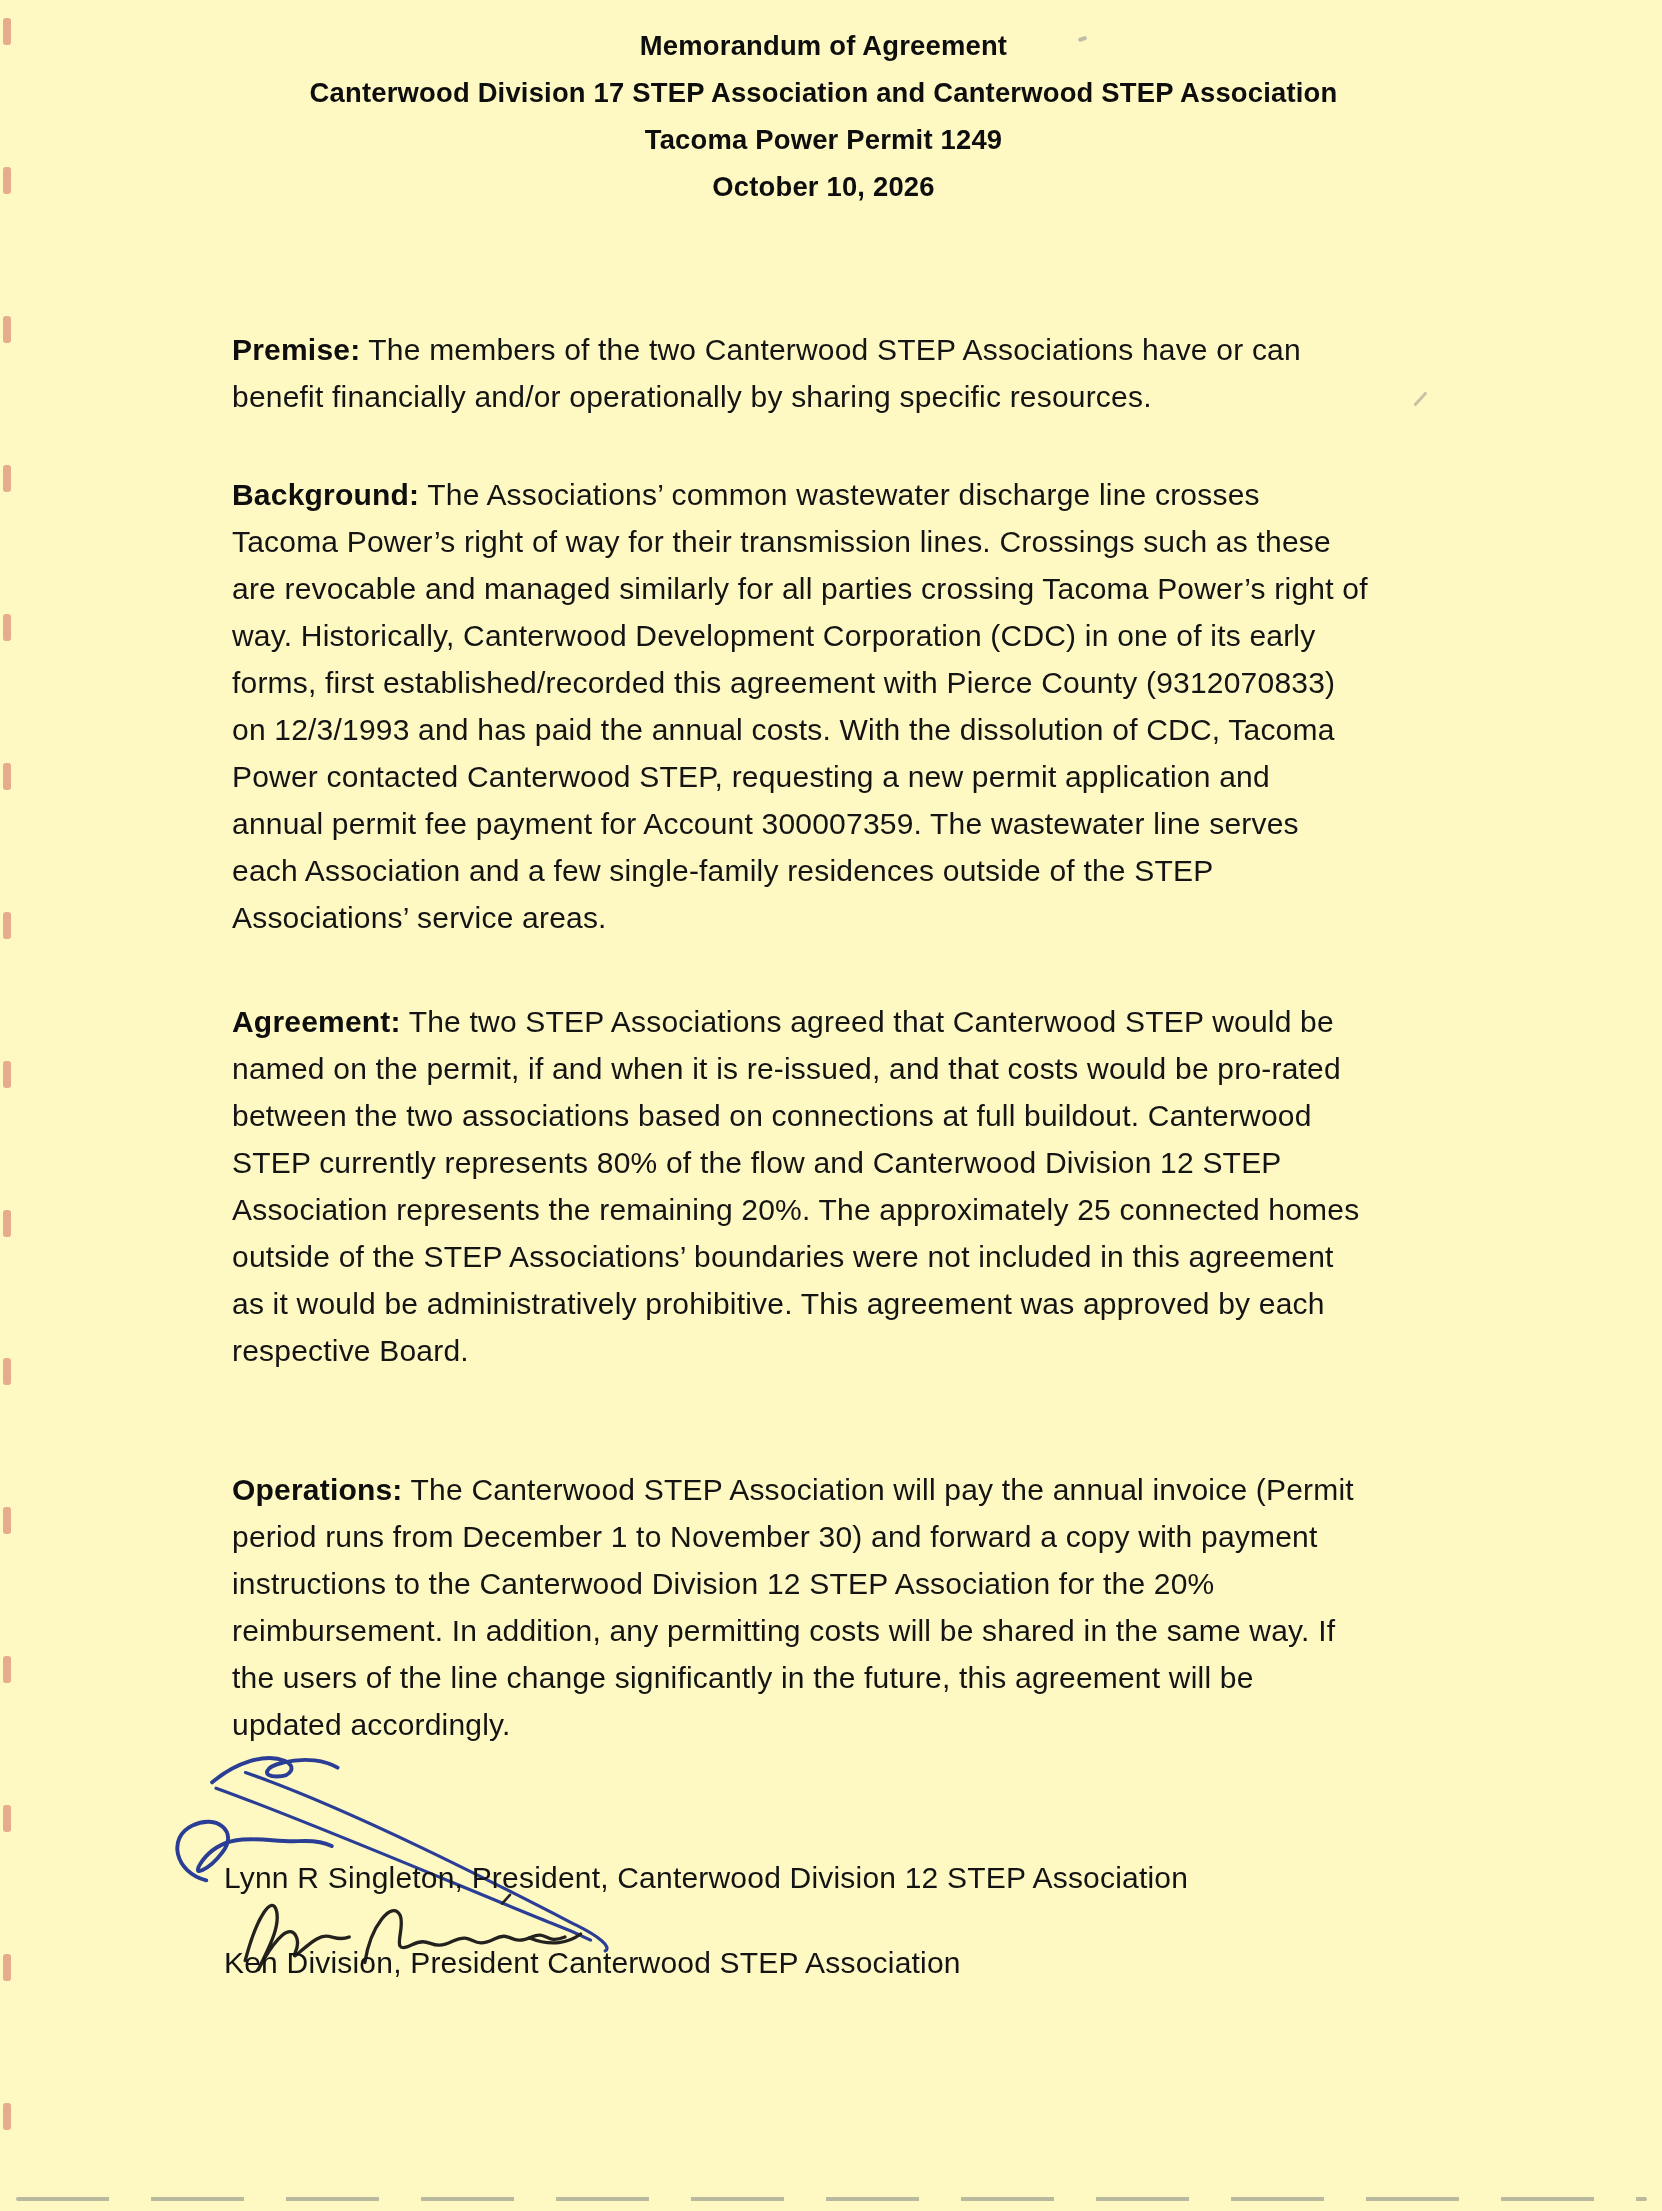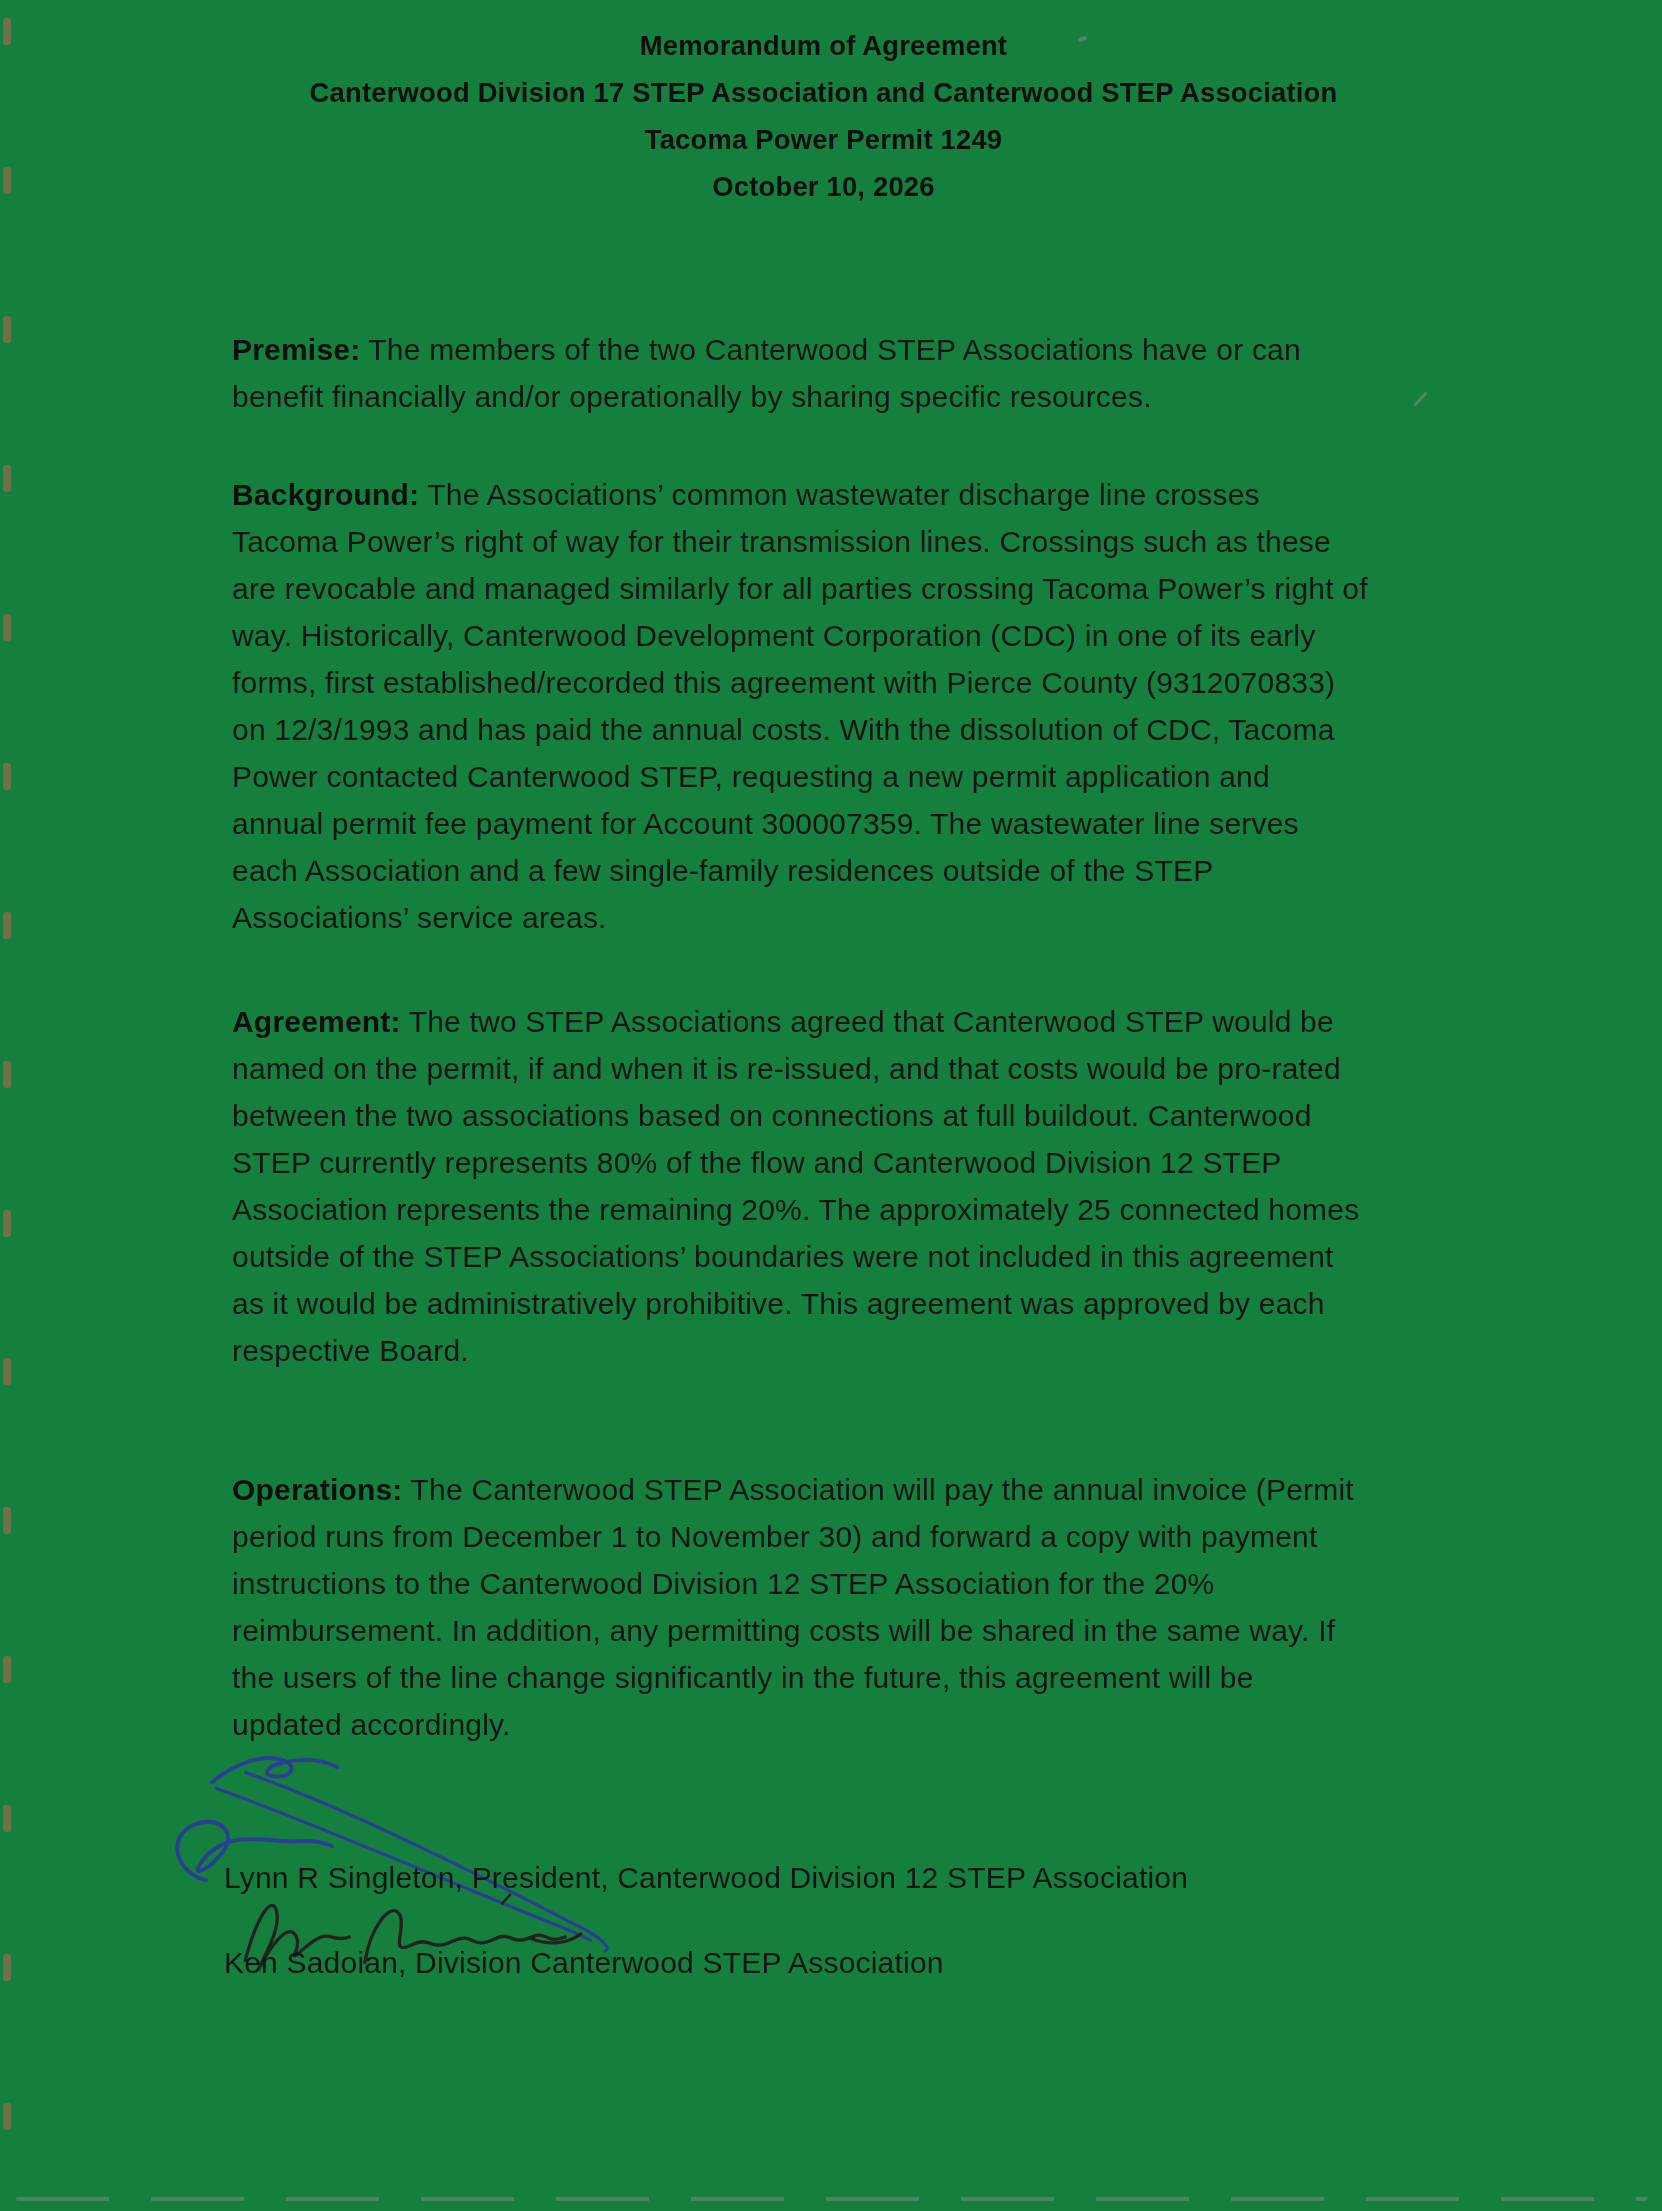--- a/index.html
+++ b/index.html
@@ -1,19 +1,19 @@
 <!DOCTYPE html>
 <html><head>
 <meta charset="utf-8">
 <style>
   html,body{margin:0;padding:0;background:#e8e8e8;}
   .page{
     position:relative;
     width:1662px;height:2211px;
-    background:#15803d;
+    background:#fef9c3;
     overflow:hidden;
     font-family:"Liberation Sans","DejaVu Sans",sans-serif;
     color:#161616;
   }
   
   .title-block{
     position:absolute;left:216px;top:21.6px;width:1215px;
     text-align:center;font-weight:700;font-size:27.4px;line-height:47px;
     color:#0e0e0e;letter-spacing:0.2px;
   }
@@ -85,21 +85,21 @@
   <div class="sig-name sig-name-1">Lynn R Singleton, President, Canterwood Division 12 STEP Association</div>
 
   <svg class="ink ink-2" width="608" height="108" viewBox="0 0 620 110">
     <g stroke-width="3.4" stroke="#23221f">
       <path d="M40,80 C52,34 68,12 72,30 C76,48 60,74 54,88 C50,96 64,66 78,54 C90,44 97,58 91,72 C87,82 99,66 113,58 C127,50 131,62 146,56"></path>
       <path d="M162,82 C168,44 190,18 198,34 C204,48 186,76 210,64 C230,54 228,72 252,60 C274,50 270,70 294,58 C312,49 310,66 332,56 C348,49 346,64 366,56"></path>
       <path d="M302,22 L310,13" stroke-width="2.6"></path>
       <path d="M330,57 C352,66 370,62 382,53"></path>
     </g>
   </svg>
-  <div class="sig-name sig-name-2">Ken Sadoian, Division Canterwood STEP Association</div>
+  <div class="sig-name sig-name-2">Ken Division, President Canterwood STEP Association</div>
 
   <div>
       <div class="red-dash" style="top: 17.6px;"></div>
       <div class="red-dash" style="top: 167px;"></div>
       <div class="red-dash" style="top: 316px;"></div>
       <div class="red-dash" style="top: 465px;"></div>
       <div class="red-dash" style="top: 614px;"></div>
       <div class="red-dash" style="top: 763px;"></div>
       <div class="red-dash" style="top: 912px;"></div>
       <div class="red-dash" style="top: 1061px;"></div>

